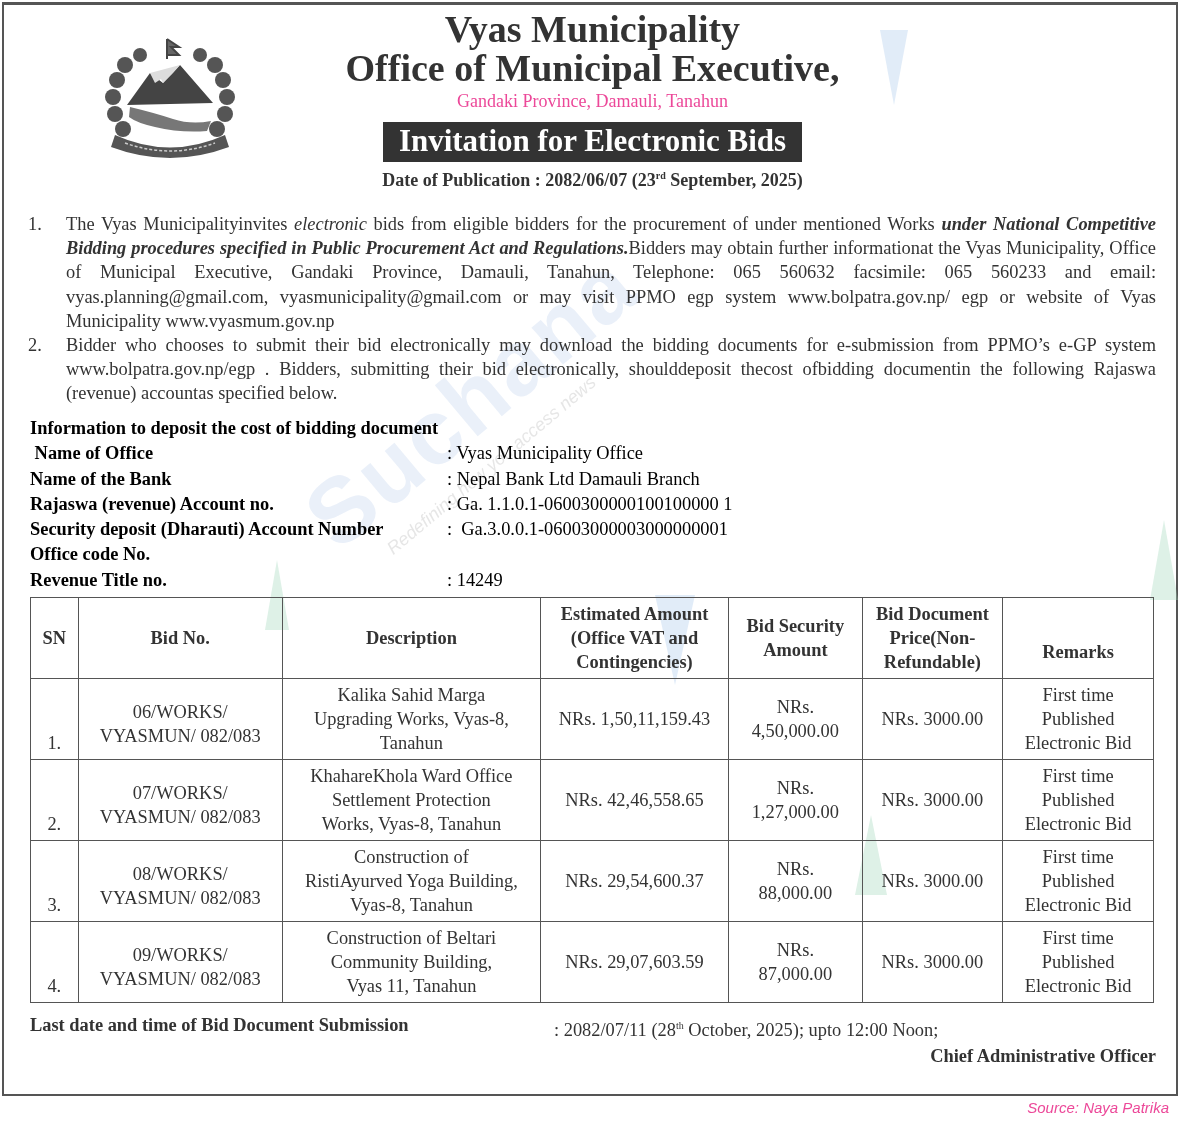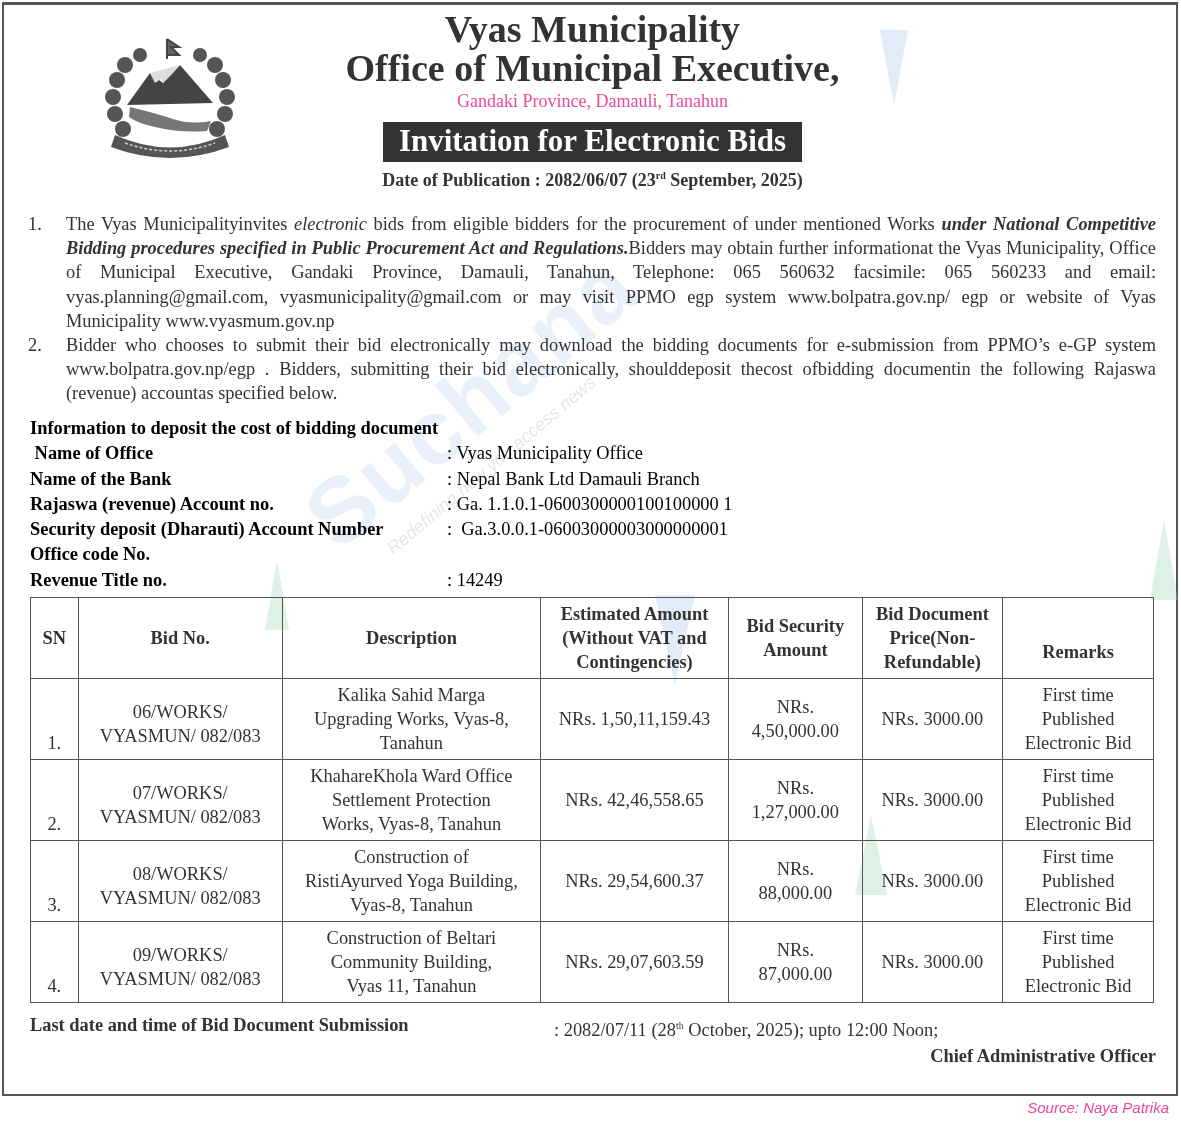--- a/index.html
+++ b/index.html
@@ -180,21 +180,21 @@
         <col style="width:139px">
         <col style="width:149px">
     </colgroup>
     <thead>
       <tr>
         <th>SN</th>
         <th>Bid No.</th>
         <th>Description</th>
         <th>
             <div>Estimated Amount</div>
-            <div>(Without VAT and</div>
+            <div>(Office VAT and</div>
             <div>Contingencies)</div>
           </th>
         <th>
             <div>Bid Security</div>
             <div>Amount</div>
           </th>
         <th>
             <div>Bid Document</div>
             <div>Price(Non-</div>
             <div>Refundable)</div>

